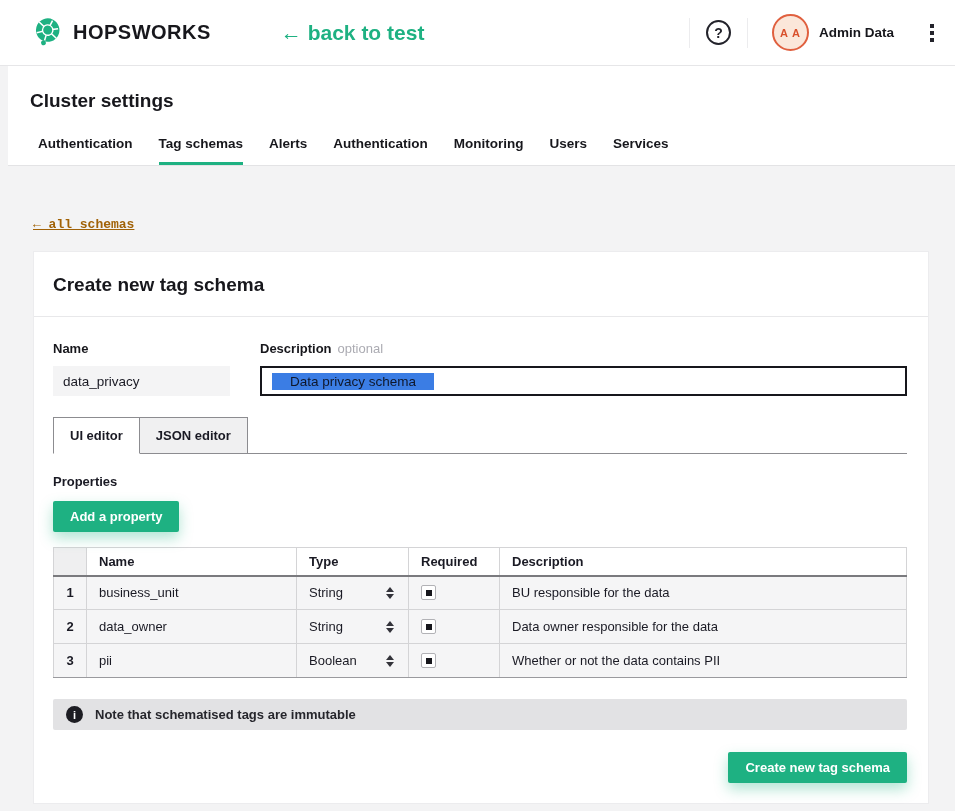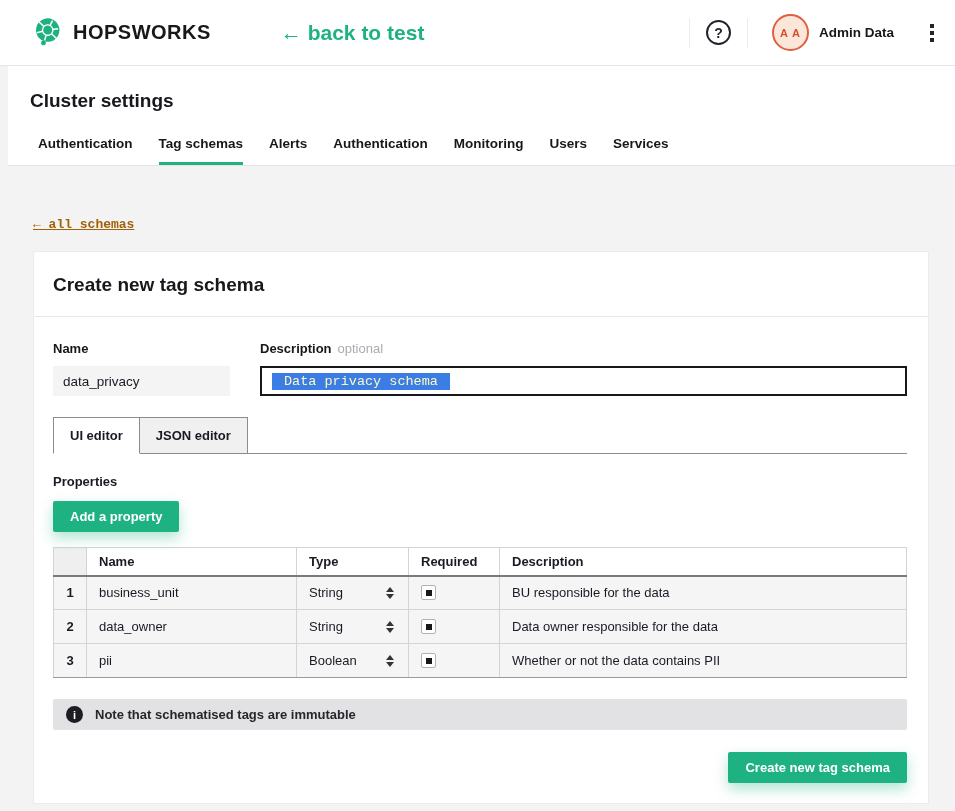--- a/index.html
+++ b/index.html
@@ -65,21 +65,21 @@
   .field-name { width: 177px; flex: none; }
   .field-desc { flex: 1; }
   .field-label { font-weight: bold; font-size: 13px; color: #17171c; }
   .optional { color: #ababb2; font-weight: normal; margin-left: 6px; }
   .input {
     margin-top: 10px; height: 30px; display: flex; align-items: center; padding: 0 10px;
     font-size: 13.5px;
   }
   .input-gray { background: #f4f4f5; }
   .input-focused { background: #fff; border: 2px solid #17171c; }
-  .selected-text { background: #3b7de4; color: #fef9c3; padding: 1px 12px; font-family: Liberation Mono, monospace; }
+  .selected-text { background: #3b7de4; color: #0f172a; padding: 1px 18px; }
   
   .editor-tabs { display: flex; margin-top: 21px; border-bottom: 1px solid #8c8c90; }
   .editor-tab {
     border: 1px solid #8c8c90; margin-bottom: -1px; padding: 10px 16px;
     font-weight: bold; font-size: 13px; background: #f0f0f1; cursor: pointer;
   }
   .editor-tab + .editor-tab { border-left: none; }
   .editor-tab.active { background: #fff; border-bottom: 1px solid #fff; }
   .properties-label { margin-top: 20px; font-weight: bold; font-size: 13px; }
   .btn-green {

